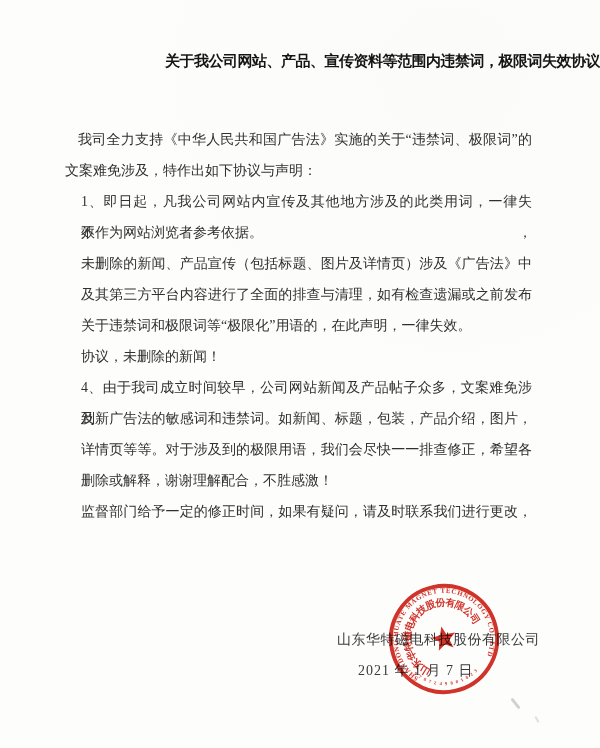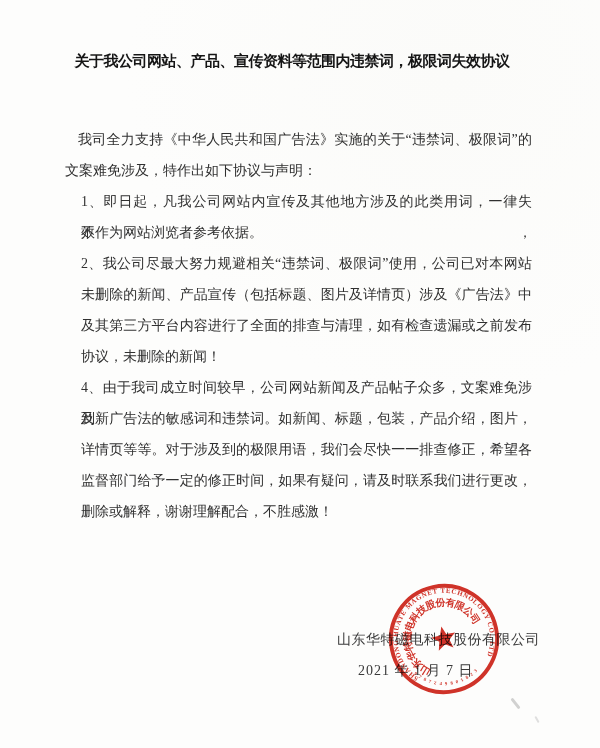--- a/index.html
+++ b/index.html
@@ -7,23 +7,23 @@
     position:relative;
     width:600px;height:748px;
     background:#fdfdfc;
     background-image:radial-gradient(circle at 75% 10%, #fbfbf9 0%, rgba(251,251,249,0) 40%);
     overflow:hidden;
     font-family:"Liberation Serif","DejaVu Serif",serif;
     color:#2e2e2e;
   }
   .title{
     position:absolute;
-    left:0;right:16px;top:52px;
+    left:0;right:0;top:52px;
     margin:0;
-    text-align:center;
+    text-align:right;
     font-family:"Liberation Sans","DejaVu Sans",sans-serif;
     font-size:15px;
     letter-spacing:-0.5px;
     font-weight:700;
     color:#151515;
   }
   .body{
     position:absolute;
     left:65px;right:68px;top:124px;
   }
@@ -86,35 +86,35 @@
       <div class="ln jl indent">我司全力支持《中华人民共和国广告法》实施的关于“违禁词、极限词”的</div>
       <div class="ln">文案难免涉及，特作出如下协议与声明：</div>
     </div>
 
     <div>
       <div class="ln jl ind">1、即日起，凡我公司网站内宣传及其他地方涉及的此类用词，一律失效，</div>
       <div class="ln ind">不作为网站浏览者参考依据。</div>
     </div>
 
     <div>
-      <div class="ln jl ind">2、我公司尽最大努力规避相关“违禁词、极限词”使用，公司已对本网站</div>
       <div class="ln jl ind">未删除的新闻、产品宣传（包括标题、图片及详情页）涉及《广告法》中</div>
       <div class="ln jl ind">及其第三方平台内容进行了全面的排查与清理，如有检查遗漏或之前发布</div>
+      <div class="ln ind">关于违禁词和极限词等“极限化”用语的，在此声明，一律失效。</div>
     </div>
 
     <div>
       <div class="ln ind">协议，未删除的新闻！</div>
     </div>
 
     <div>
       <div class="ln jl ind">4、由于我司成立时间较早，公司网站新闻及产品帖子众多，文案难免涉及</div>
       <div class="ln jl ind">到新广告法的敏感词和违禁词。如新闻、标题，包装，产品介绍，图片，</div>
       <div class="ln jl ind">详情页等等。对于涉及到的极限用语，我们会尽快一一排查修正，希望各</div>
+      <div class="ln ind">删除或解释，谢谢理解配合，不胜感激！</div>
       <div class="ln jl ind">监督部门给予一定的修正时间，如果有疑问，请及时联系我们进行更改，</div>
-      <div class="ln ind">删除或解释，谢谢理解配合，不胜感激！</div>
     </div>
   </div>
 
   <div class="company">山东华特磁电科技股份有限公司</div>
   <div class="date">2021 年 1 月 7 日</div>
 
   <svg class="seal" viewBox="0 0 120 120">
     <defs>
       <path id="arcEn" d="M 26.8 93.2 A 47 47 0 1 1 93.2 93.2" fill="none"></path>
       <path id="arcCn" d="M 40.5 87.9 A 34 34 0 1 1 79.5 87.9" fill="none"></path>

